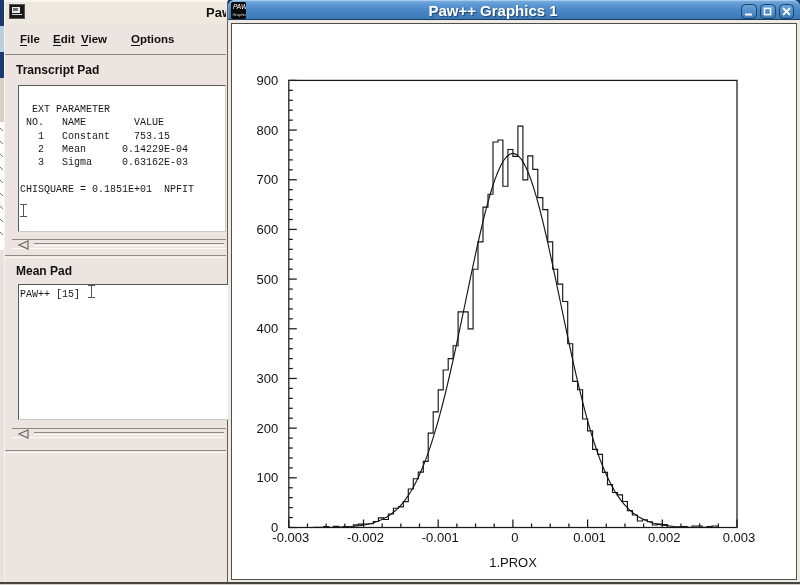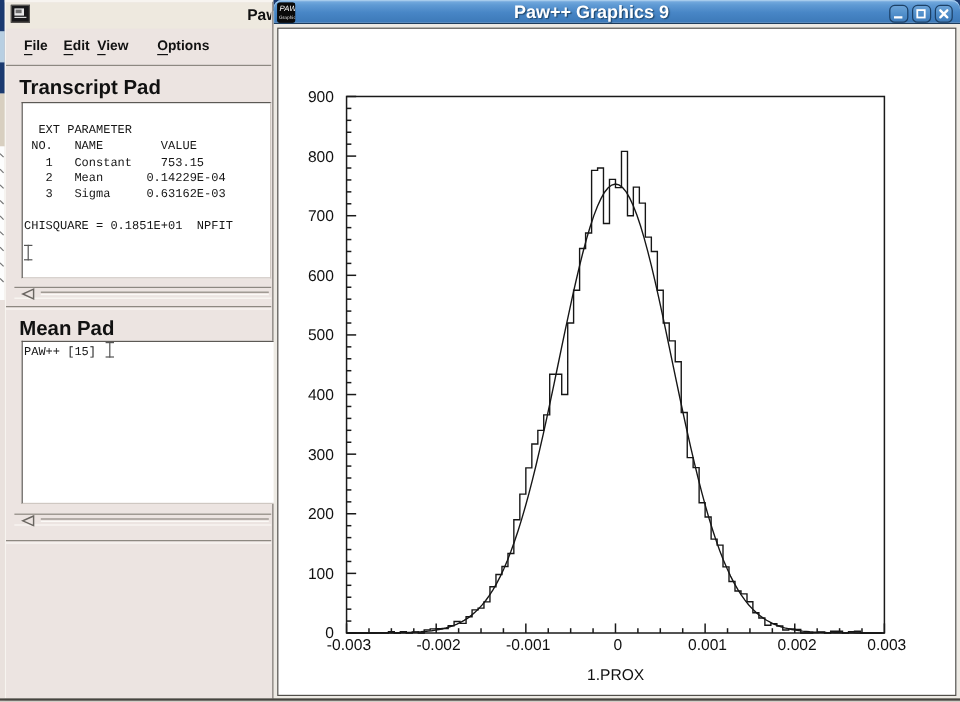--- a/index.html
+++ b/index.html
@@ -21,21 +21,21 @@
 #lw-icon { left:4px; top:2px; width:16px; height:15px; background:#18181a;
   border:1.5px solid #55534f; }
 #lw-icon .scr { left:2px; top:1.5px; width:8px; height:6px; background:#e8e8e8; }
 #lw-icon .scr2 { left:3px; top:2.5px; width:5px; height:3px; background:#707070; }
 #lw-icon .base { left:1.5px; top:8.5px; width:10px; height:1.5px; background:#d8d8d8; }
 #menubar { left:0; top:22px; width:221px; height:30px; background:#ece4e1; }
 .mi { position:absolute; top:9px; font-size:11.5px; font-weight:bold; color:#111; }
 .mi u { text-decoration:none; border-bottom:1.5px solid #111; padding-bottom:0px; }
 #pane { left:0; top:52px; width:221px; height:528px; background:#ece4e1;
   border-top:1.5px solid #8d8881; }
-.padlbl { position:absolute; font-size:17px; font-weight:bold; color:#111;text-align:center; }
+.padlbl { position:absolute; font-size:12px; font-weight:bold; color:#111;text-align:center; }
 .txtarea { position:absolute; background:#fff;
   border-top:1.5px solid #5c5955; border-left:1.5px solid #5c5955;
   border-right:1px solid #cfc8c2; border-bottom:1px solid #cfc8c2; overflow:hidden; }
 pre { font-family:Liberation Mono, monospace; font-size:10px; line-height:13.3px; color:#161616; }
 .sash { position:absolute; left:7px; width:214px; height:10px;
   border-top:1.5px solid #8d8881; border-bottom:1px solid #fbf9f6; background:#ece4e1; }
 .sash svg { position:absolute; left:4px; top:0px; }
 .groove { position:absolute; left:22px; top:3px; right:2px; height:3px;
   border-top:1.5px solid #8d8881; border-bottom:1px solid #fbf9f6; }
 .sep { position:absolute; left:0; width:221px; height:3px;
@@ -125,21 +125,21 @@
         <div class="groove"></div>
       </div>
       <div class="sep" style="top:395px"></div>
     </div>
   </div>
 
   <div id="rw" class="abs">
     <div id="rw-corner-l" class="abs" style="left:0"></div>
     <div id="rw-corner-r" class="abs" style="right:0"></div>
     <div id="rw-title" class="abs">
-      <div class="ttl">Paw++ Graphics 9</div>
+      <div class="ttl">Paw++ Graphics 1</div>
       <svg id="rw-icon" class="abs" width="15" height="17">
         <rect x="0" y="0" width="15" height="17" rx="2" fill="#0a0a0a"></rect>
         <text x="2" y="7" font-size="6.5" fill="#fff" font-family="'Liberation Sans',sans-serif" font-style="italic">PAW</text>
         <text x="1.5" y="14" font-size="4" fill="#ddd" font-family="'Liberation Sans',sans-serif">Graphics</text>
       </svg>
       <div class="tbtn" style="left:513px">
         <svg width="13" height="13" style="position:absolute;left:0;top:0">
           <line x1="3" y1="9.5" x2="10" y2="9.5" stroke="#fff" stroke-width="2"></line>
           </svg>
       </div>

